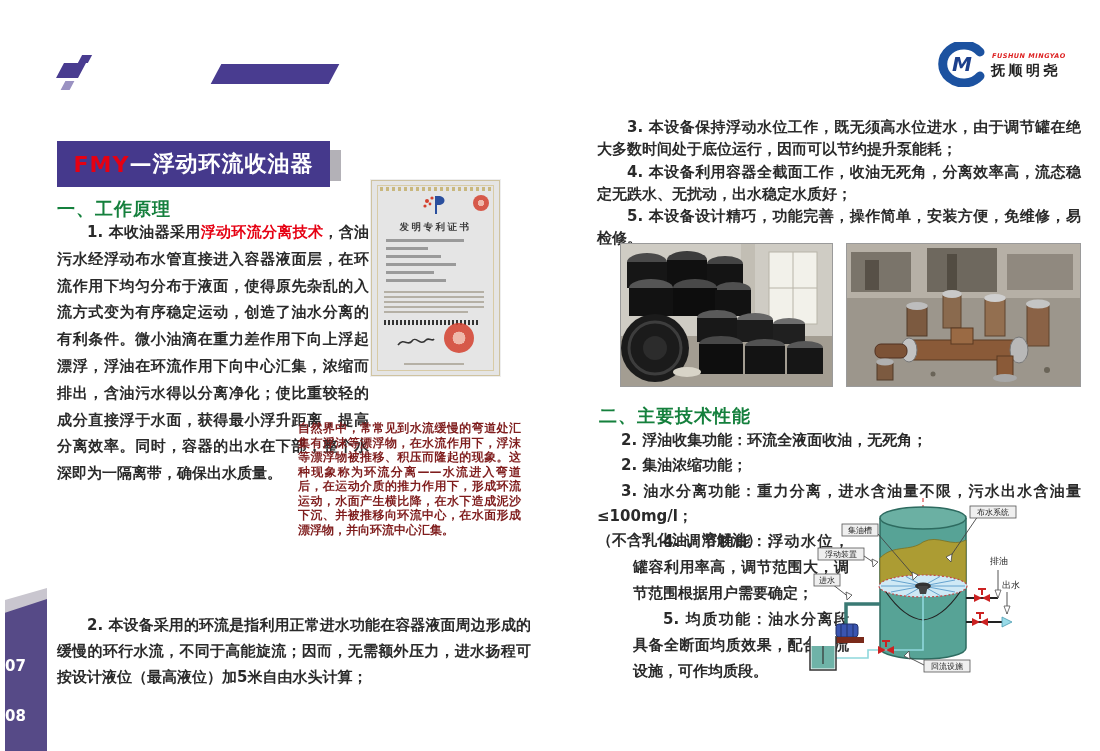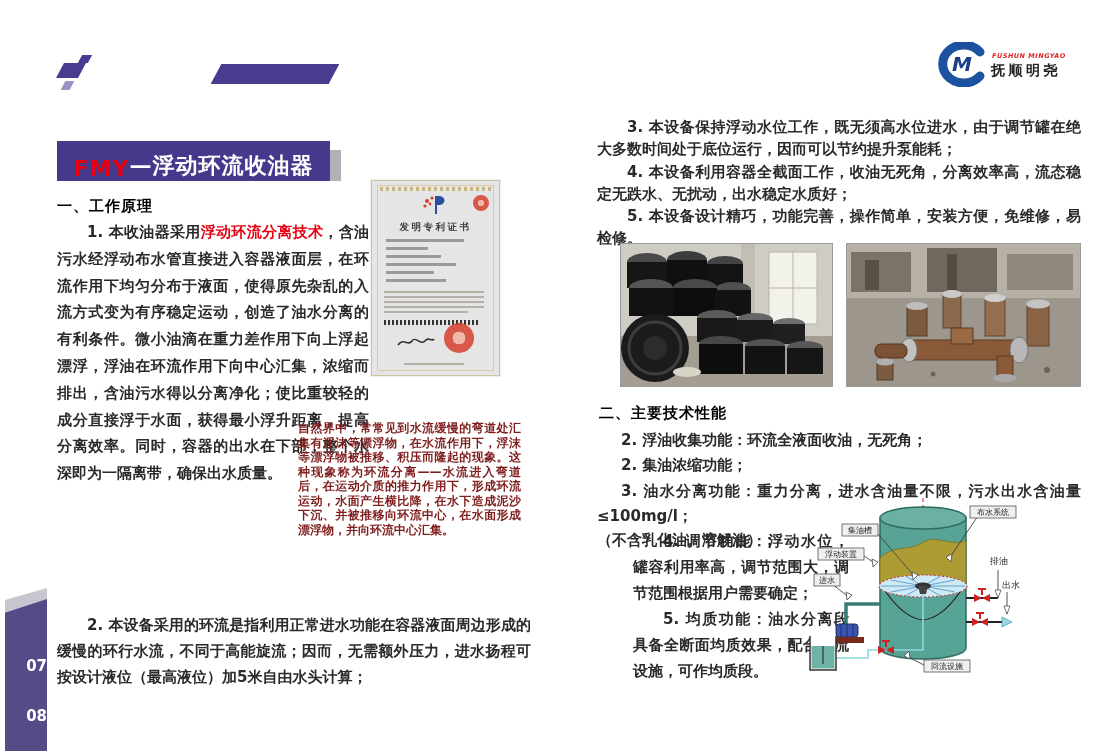--- a/index.html
+++ b/index.html
@@ -3,40 +3,40 @@
 <meta charset="utf-8">
 <style>
   html,body{margin:0;padding:0;background:#e8e8e8;}
   .page{position:relative;width:1100px;height:751px;background:#ffffff;overflow:hidden;
         font-family:"DejaVu Sans","Liberation Sans",sans-serif;color:#232323;}
   
   .side-gray{position:absolute;left:5px;top:588px;width:42px;height:30px;background:#c9c6cf;
              clip-path:polygon(0 40%,100% 0,100% 55%,0 100%);}
   .side-purple{position:absolute;left:5px;top:599px;width:42px;height:152px;background:#564a87;
              clip-path:polygon(0 9%,100% 0,100% 100%,0 100%);}
-  .pageno{position:absolute;left:5px;width:42px;text-align:right;color:#fff;font-weight:bold;font-size:15px;}
+  .pageno{position:absolute;left:5px;width:42px;text-align:left;color:#fff;font-weight:bold;font-size:15px;}
   
   .deco1{position:absolute;left:60px;top:63px;width:22px;height:15px;background:#493c90;transform:skewX(-28deg);}
   .deco2{position:absolute;left:80px;top:55px;width:10px;height:8px;background:#493c90;transform:skewX(-28deg);}
   .deco3{position:absolute;left:63px;top:81px;width:9px;height:9px;background:#9a92c2;transform:skewX(-28deg);}
   .banner-text{position:absolute;left:92px;top:50px;font-size:27px;font-weight:bold;font-style:italic;letter-spacing:2px;}
   .banner-text .t1{color:#493c90;}
   .banner-text .t2{color:#e60012;}
   .banner-bar{position:absolute;left:216px;top:64px;width:118px;height:20px;background:#493c90;transform:skewX(-28deg);}
   .logo{position:absolute;left:936px;top:42px;width:150px;height:45px;}
   .logo-en{position:absolute;left:56px;top:10px;font-size:6.5px;font-style:italic;font-weight:bold;color:#d22;letter-spacing:.5px;white-space:nowrap;}
   .logo-cn{position:absolute;left:55px;top:20px;font-size:14px;font-weight:bold;color:#222;letter-spacing:3.5px;white-space:nowrap;}
   
   .badge-shadow{position:absolute;left:68px;top:150px;width:273px;height:31px;background:#b3b1b7;}
-  .badge{position:absolute;left:57px;top:141px;width:273px;height:40px;background:#45398c;
-         display:flex;align-items:flex-end;justify-content:center;font-size:22px;font-weight:bold;letter-spacing:1px;}
+  .badge{position:absolute;left:57px;top:141px;width:273px;height:46px;background:#45398c;
+         display:flex;align-items:center;justify-content:center;font-size:22px;font-weight:bold;letter-spacing:1px;}
   .badge .fmy{color:#e60012;}
   .badge .rest{color:#ffffff;}
   
-  .h-red{position:absolute;color:#000000;font-weight:bold;font-size:15px;letter-spacing:1px;}
+  .h-red{position:absolute;color:#15803d;font-weight:bold;font-size:18px;letter-spacing:1px;}
   .body-txt{position:absolute;font-size:15px;font-weight:bold;color:#2a2a2a;text-align:justify;line-height:26.8px;}
   .body-txt p{margin:0;text-indent:2em;}
   .body-txt .red{color:#e60012;}
   .pts p{margin:0;text-indent:2em;}
   .pts{line-height:22.3px;}
   .items p{margin:0;text-indent:1.6em;}
   .items{line-height:25.3px;}
   .items p.noind{text-indent:0;font-family:Liberation Mono, monospace;}
   .narrow{line-height:26px;margin-left:36px;}
   .note-red{position:absolute;left:298px;top:421px;width:223px;font-size:12px;font-weight:600;

